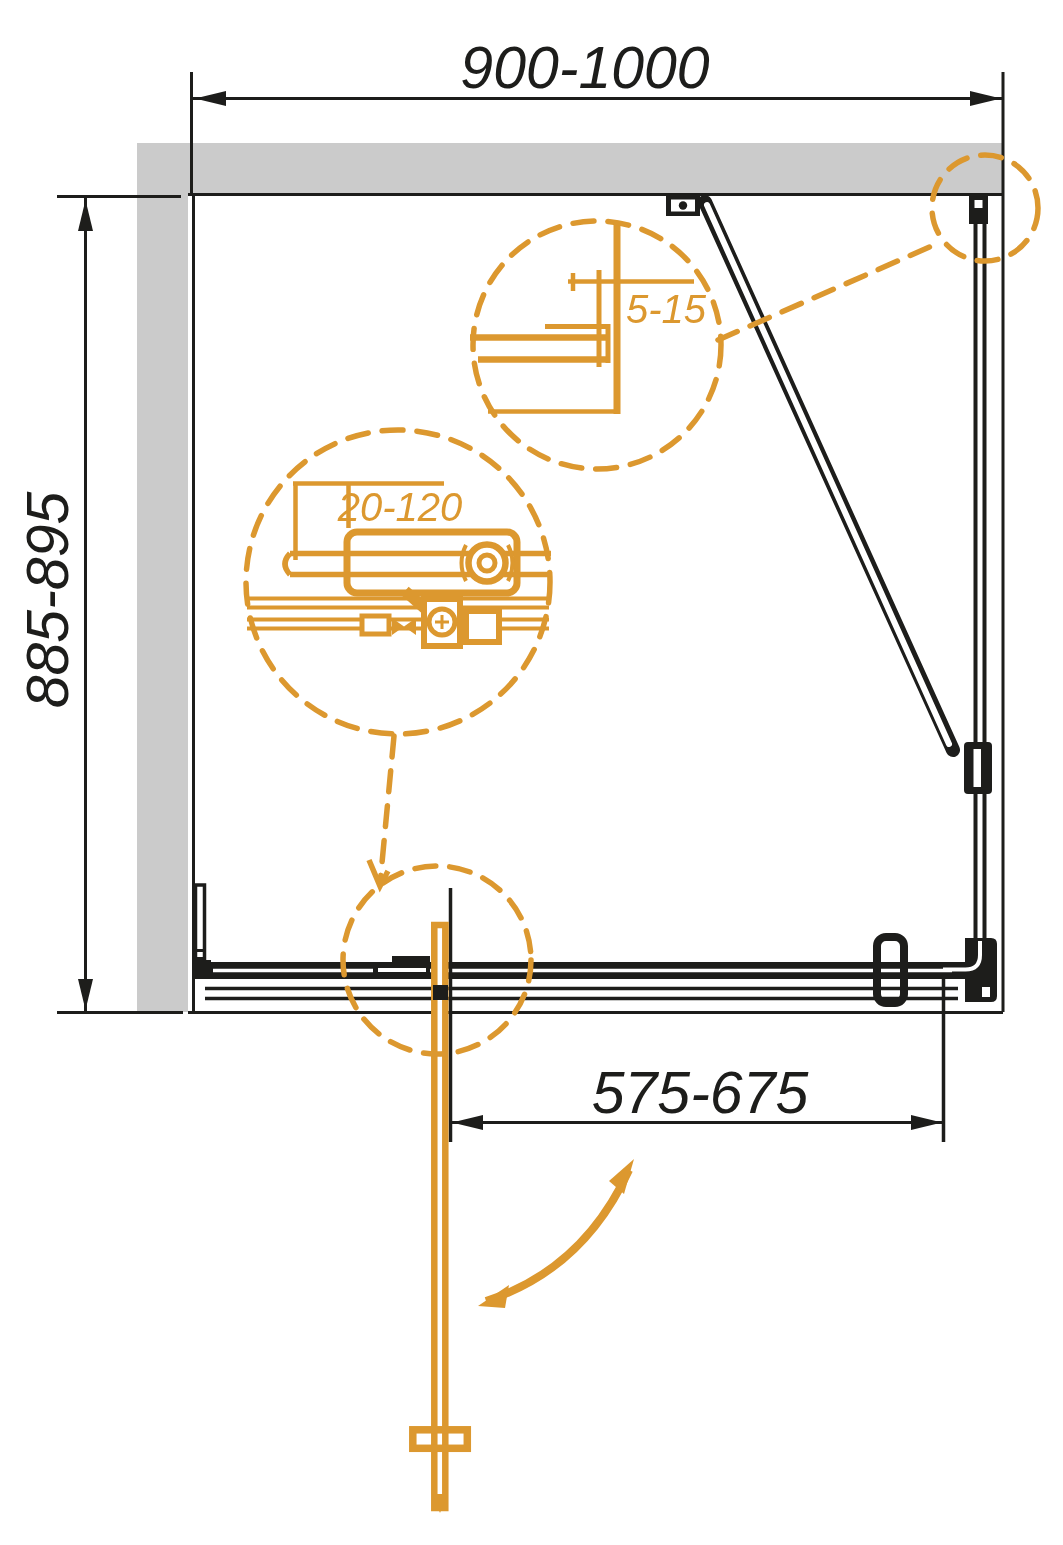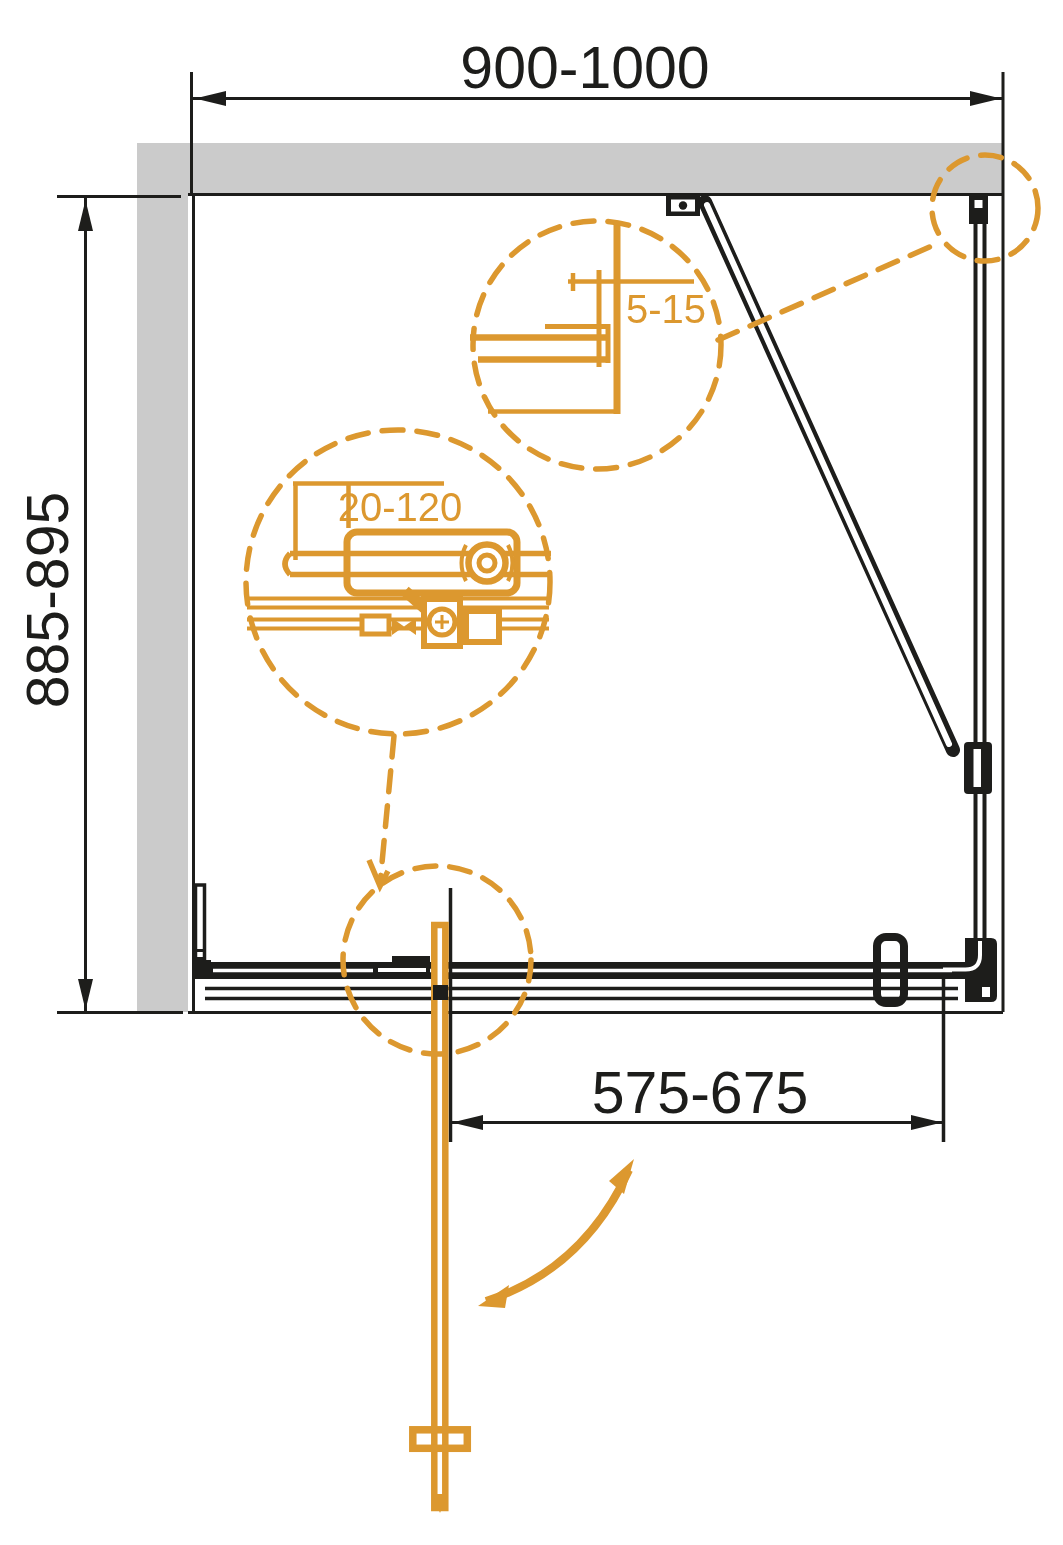--- a/index.html
+++ b/index.html
@@ -2,21 +2,21 @@
 <html style="--accent-orange: #DC982F; --wall-gray: #CBCBCB; --line-black: #1D1D1B; --background: #FFFFFF;"><head>
 <meta charset="utf-8">
 <style>
   :root{
     --accent-orange:#DC982F;
     --wall-gray:#CBCBCB;
     --line-black:#1D1D1B;
     --background:#FFFFFF;
   }
   html,body{margin:0;padding:0;background:var(--background);}
-  .canvas{width:1063px;height:1545px;position:relative;background:var(--background);overflow:hidden;}
+  .canvas{width:1063px;height:1545px;position:relative;background:var(--background);overflow:hidden;font-style:italic;}
   svg{display:block;}
   .sb{stroke:var(--line-black);fill:none;}
   .fb{fill:var(--line-black);stroke:none;}
   .so{stroke:var(--accent-orange);fill:none;}
   .fo{fill:var(--accent-orange);stroke:none;}
   .sw{stroke:#FFFFFF;fill:none;}
   .fw{fill:#FFFFFF;stroke:none;}
   .wall{fill:var(--wall-gray);stroke:none;}
   .dash{stroke-dasharray:21 14;stroke-linecap:round;}
   text{font-family:"Liberation Sans","DejaVu Sans",sans-serif;}

